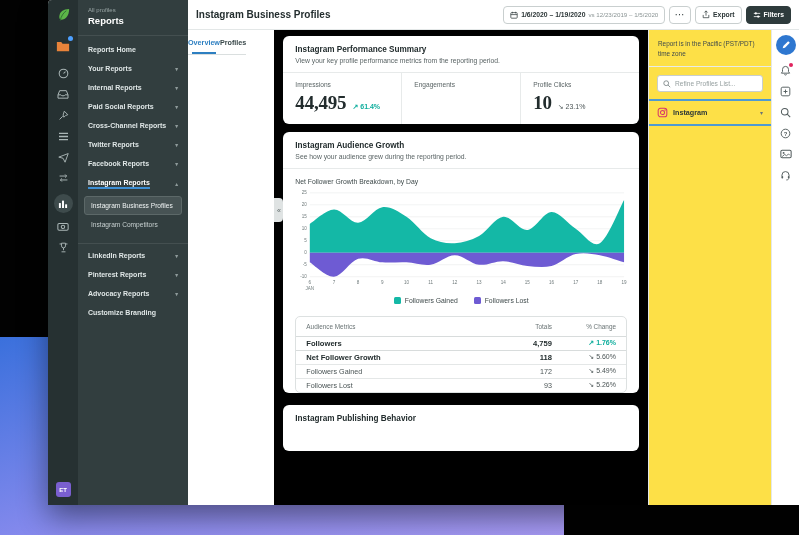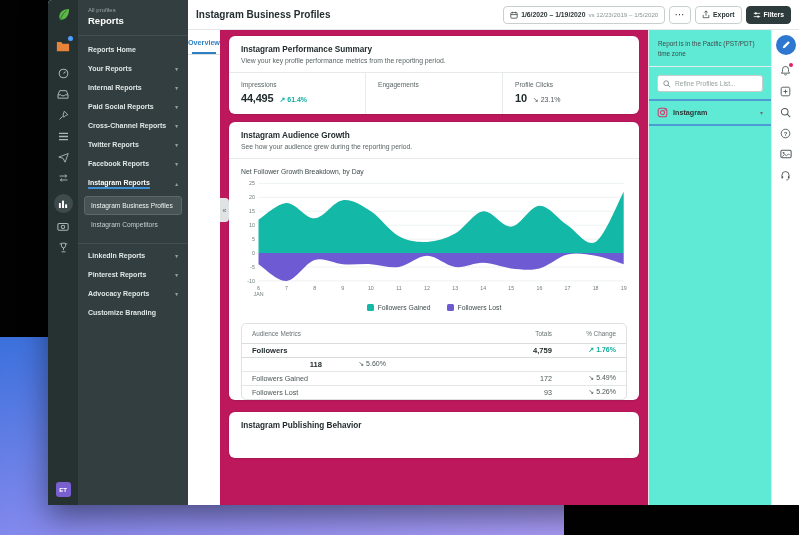--- a/index.html
+++ b/index.html
@@ -45,36 +45,36 @@
   .pill.more::before { content:"···"; font-weight:bold; }
   .pill.filters { background:#2e3b3c; border-color:#2e3b3c; color:#fff; }
 
   .center-row { flex:1; display:flex; min-height:0; }
   .content { flex:1; display:flex; flex-direction:row; min-width:0; }
   .tabbar { height:25px; background:#fff; border-bottom:1px solid #dadfdf; display:flex; flex:none; }
   .tab { flex:1; display:flex; align-items:center; justify-content:center; font-size:7.2px; font-weight:bold; color:#39484a; position:relative; cursor:pointer; }
   .tab.active { color:#2d7fc1; }
   .tab.active::after { content:""; position:absolute; left:13%; right:13%; bottom:0; height:2px; background:#2d7fc1; }
 
-  .scroll { flex:1; background:#be185d; overflow:hidden; padding:6px 9px 0; position:relative; }
+  .scroll { flex:1; background:#000000; overflow:hidden; padding:6px 9px 0; position:relative;margin-left:28px; }
   .collapse-handle { position:absolute; left:0; top:168px; width:9px; height:24px; background:#dfe3e3; border-radius:0 4px 4px 0;
     display:flex; align-items:center; justify-content:center; color:#5f696a; font-size:7px; cursor:pointer; }
   .collapse-handle::before { content:"«"; }
 
   .card { background:#fff; border-radius:6px; box-shadow:0 0 0 1px rgba(20,30,30,.05), 0 1px 2px rgba(20,30,30,.08); margin-bottom:8px; }
   .card-head { padding:9px 12px 8px; }
   .card-title { font-size:8.2px; font-weight:bold; color:#222c2d; }
   .card-sub { font-size:6.8px; color:#5a6465; margin-top:3px; }
 
   .metrics { border-top:1px solid #e7eaea; display:flex; }
   .metric { flex:1; padding:8px 12px 10px; border-left:1px solid #e7eaea; }
   .metric:first-child { border-left:none; }
   .metric-label { font-size:6.6px; color:#5a6465; margin-bottom:4px; }
   .metric-line { display:flex; align-items:baseline; gap:6px; }
-  .metric-value { font-size:11px; font-weight:bold; color:#222c2d; letter-spacing:-.2px; }
+  .metric-value { font-size:19px; font-weight:bold; color:#222c2d; letter-spacing:-.2px;font-family:Liberation Serif, serif; }
   .chg { font-size:7px; font-weight:bold; }
   .chg.up { color:#0fae9d; }
   .chg.down { color:#4a5455; font-weight:normal; }
 
   .chart-label { padding:9px 12px 2px; font-size:6.8px; color:#3f4a4b; border-top:1px solid #e7eaea; }
   .chart-wrap { padding:2px 10px 0; }
   #growth-chart { width:100%; display:block; }
   #growth-chart text { font-family:"Liberation Sans",sans-serif; font-size:6px; fill:#707b7c; }
   .legend { display:flex; justify-content:center; gap:16px; padding:4px 0 10px; font-size:6.8px; color:#3f4a4b; }
   .legend-item { display:flex; align-items:center; gap:4px; }
@@ -84,21 +84,21 @@
   .t-head { display:flex; padding:6px 10px; font-size:6.4px; color:#6a7475; }
   .t-row { display:flex; padding:2px 10px; font-size:7.2px; color:#4a5455; border-top:1px solid #e4e7e7; align-items:center; }
   .t-row.em { font-weight:bold; color:#232d2e; font-size:7.6px; border-top-color:#d8dcdc; }
   .col-label { flex:1; }
   .col-total { width:70px; text-align:right; }
   .col-change { width:64px; text-align:right; }
 
   .pub-card { min-height:46px; }
 
   
-  .rightpanel { width:123px; flex:none; background:#5eead4; border-left:1px solid #e2e6e6; display:flex; flex-direction:column; }
+  .rightpanel { width:123px; flex:none; background:#fde047; border-left:1px solid #e2e6e6; display:flex; flex-direction:column; }
   .tz-note { padding:9px 9px 8px; font-size:6.4px; line-height:1.5; color:#3f4a4b; border-bottom:1px solid #e8ebeb; }
   .search-box { margin:8px 8px 7px; border:1px solid #c8cece; border-radius:3px; height:17px; display:flex; align-items:center; padding:0 5px; gap:4px; background:#fff; }
   .search-box svg { flex:none; }
   .search-box input { border:none; outline:none; width:100%; font-family:inherit; font-size:6.6px; color:#333; background:transparent; }
   .search-box input::placeholder { color:#97a1a1; }
   .ig-row { border-top:2px solid #4e9ad2; border-bottom:2px solid #4e9ad2; padding:6px 8px; display:flex; align-items:center; gap:5px; cursor:pointer; }
   .ig-name { font-size:7.2px; font-weight:bold; color:#2c3738; }
   .ig-row .chev { margin-left:auto; font-size:6px; color:#6a7475; }
 
   
@@ -266,20 +266,21 @@
               <circle cx="6.5" cy="7" r="1.4" fill="#fff"></circle>
             </svg>
           <span>Filters</span>
         </button>
       </header>
 
       <div class="center-row">
         <main class="content">
           <div class="tabbar">
             <div class="tab active">Overview</div>
+            <div class="tab">Profiles</div>
           </div>
 
           <div class="scroll">
             <div class="collapse-handle"></div>
 
             <section class="card">
               <div class="card-head">
                 <div class="card-title">Instagram Performance Summary</div>
                 <div class="card-sub">View your key profile performance metrics from the reporting period.</div>
               </div>
@@ -363,20 +364,21 @@
                   <span class="col-label">Audience Metrics</span>
                   <span class="col-total">Totals</span>
                   <span class="col-change">% Change</span>
                 </div>
                 <div class="t-row em">
                   <span class="col-label">Followers</span>
                   <span class="col-total">4,759</span>
                   <span class="col-change chg up"><span>↗</span> <span>1.76%</span></span>
                 </div>
                 <div class="t-row em">
+                  <span class="col-label">Net Follower Growth</span>
                   <span class="col-total">118</span>
                   <span class="col-change chg down"><span>↘</span> <span>5.60%</span></span>
                 </div>
                 <div class="t-row">
                   <span class="col-label">Followers Gained</span>
                   <span class="col-total">172</span>
                   <span class="col-change chg down"><span>↘</span> <span>5.49%</span></span>
                 </div>
                 <div class="t-row">
                   <span class="col-label">Followers Lost</span>

